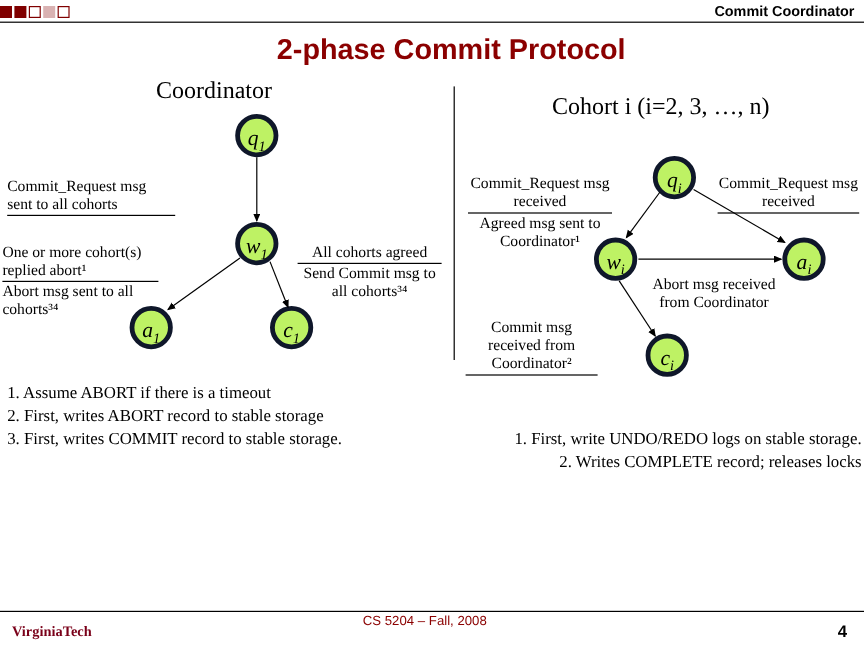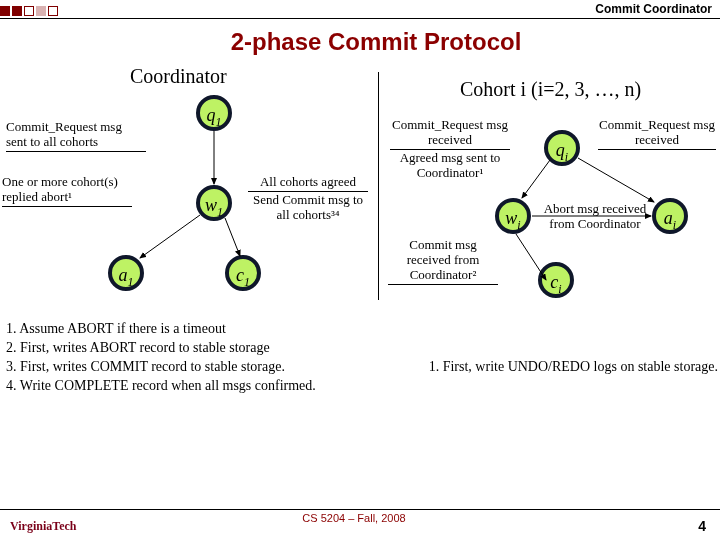--- a/index.html
+++ b/index.html
@@ -11,21 +11,21 @@
   .sq-light { background: #fff; border: 1px solid #800000; }
   .top-label { position: absolute; top: 2px; right: 8px; font-family: Arial, sans-serif; font-size: 12px; font-weight: bold; }
   .hr-top { position: absolute; top: 18px; left: 0; width: 720px; border-top: 1px solid #000; }
   .title { position: absolute; top: 28px; left: 16px; width: 720px; text-align: center; font-family: Arial, sans-serif; font-size: 24px; font-weight: bold; color: #8b0000; }
   .subhead { font-size: 20px; font-family: "Times New Roman", serif; }
   .coord-label { position: absolute; top: 65px; left: 130px; }
   .cohort-label { position: absolute; top: 78px; left: 460px; }
   .vline { position: absolute; top: 72px; left: 378px; width: 0; border-left: 1px solid #000; height: 228px; }
   .state { position: absolute; width: 36px; height: 36px; border: 4px solid #0f172a; border-radius: 50%; background: #bef264; text-align: center; line-height: 32px; font-style: italic; font-size: 18px; }
   .state sub { font-size: 12px; vertical-align: sub; }
-  .trans { position: absolute; font-size: 13px; text-align: center; line-height: 1.15; }
+  .trans { position: absolute; font-size: 13px; text-align: center; line-height: 1.15; margin-top: 28px; }
   .tr-top { border-bottom: 1px solid #000; padding-bottom: 1px; margin-bottom: 1px; }
   .notes { position: absolute; font-size: 14px; line-height: 1.35; }
   .hr-bot { position: absolute; bottom: 30px; left: 0; width: 720px; border-top: 1px solid #000; }
   .logo { position: absolute; bottom: 6px; left: 10px; font-size: 12px; font-weight: bold; color: #7a0019; font-family: Georgia, serif; }
   .foot-center { position: absolute; bottom: 16px; left: 0; width: 708px; text-align: center; font-family: Arial, sans-serif; font-size: 11px; font-weight: normal; color: #8b0000; }
   .foot-num { position: absolute; bottom: 6px; right: 14px; font-family: Arial, sans-serif; font-size: 14px; font-weight: bold; }
   svg.arrows { position: absolute; top: 0; left: 0; width: 720px; height: 540px; pointer-events: none; }
 </style>
 </head>
 <body>
@@ -48,30 +48,31 @@
 <div class="state" style="top:185px; left:196px;"><span>w</span><sub>1</sub></div>
 <div class="state" style="top:255px; left:108px;"><span>a</span><sub>1</sub></div>
 <div class="state" style="top:255px; left:225px;"><span>c</span><sub>1</sub></div>
 
 <div class="trans" style="top:120px; left:6px; width:140px; text-align:left;">
   <div class="tr-top">Commit_Request msg sent to all cohorts</div>
   <div></div>
 </div>
 <div class="trans" style="top:175px; left:2px; width:130px; text-align:left;">
   <div class="tr-top">One or more cohort(s) replied abort¹</div>
+  <div>Abort msg sent to all cohorts³⁴</div>
 </div>
 <div class="trans" style="top:175px; left:248px; width:120px;">
   <div class="tr-top">All cohorts agreed</div>
   <div>Send Commit msg to all cohorts³⁴</div>
 </div>
 
 <div class="state" style="top:130px; left:544px;"><span>q</span><sub>i</sub></div>
 <div class="state" style="top:198px; left:495px;"><span>w</span><sub>i</sub></div>
 <div class="state" style="top:198px; left:652px;"><span>a</span><sub>i</sub></div>
-<div class="state" style="top:262px; left:538px;"><span>c</span><sub>i</sub></div>
+<div class="state" style="top:278px; left:538px;"><span>c</span><sub>i</sub></div>
 
 <div class="trans" style="top:118px; left:390px; width:120px;">
   <div class="tr-top">Commit_Request msg received</div>
   <div>Agreed msg sent to Coordinator¹</div>
 </div>
 <div class="trans" style="top:118px; left:598px; width:118px;">
   <div class="tr-top">Commit_Request msg received</div>
 </div>
 <div class="trans" style="top:202px; left:540px; width:110px;">
   <div>Abort msg received from Coordinator</div>
@@ -94,22 +95,22 @@
   <line x1="550" y1="160" x2="522" y2="198" stroke="#000" marker-end="url(#ah)"></line>
   <line x1="578" y1="158" x2="654" y2="202" stroke="#000" marker-end="url(#ah)"></line>
   <line x1="532" y1="216" x2="651" y2="216" stroke="#000" marker-end="url(#ah)"></line>
   <line x1="516" y1="234" x2="546" y2="280" stroke="#000" marker-end="url(#ah)"></line>
 </svg>
 
 <div class="notes" style="top:320px; left:6px; width:360px;">
   <div>1. Assume ABORT if there is a timeout</div>
   <div>2. First, writes ABORT record to stable storage</div>
   <div>3. First, writes COMMIT record to stable storage.</div>
-  <div>4. Write COMPLETE record when all msgs confirmed.</div>
 </div>
 <div class="notes" style="top:358px; left:388px; width:330px;text-align:right;">
   <div>1. First, write UNDO/REDO logs on stable storage.</div>
+  <div>2. Writes COMPLETE record; releases locks</div>
 </div>
 
 <div class="hr-bot"></div>
 <div class="logo">VirginiaTech</div>
 <div class="foot-center">CS 5204 – Fall, 2008</div>
 <div class="foot-num">4</div>
 
 </body></html>

